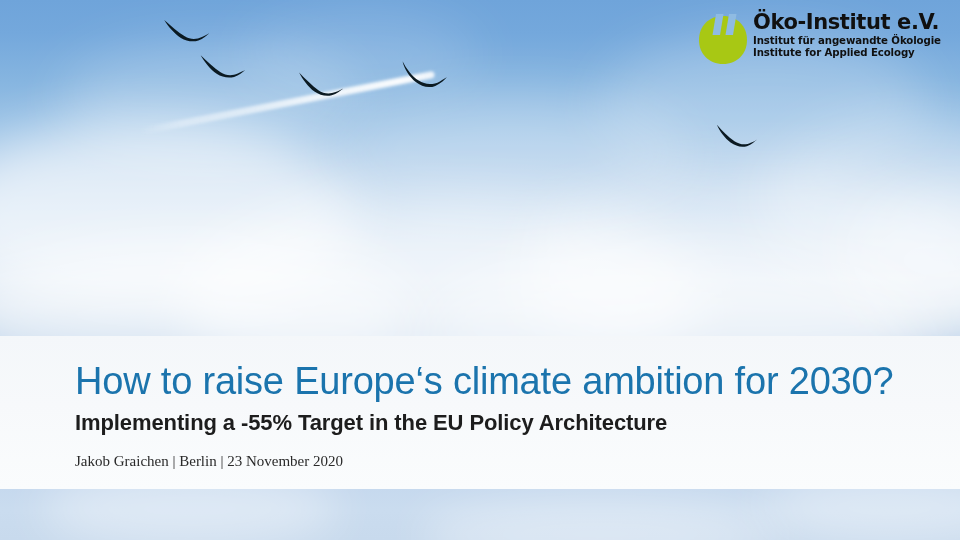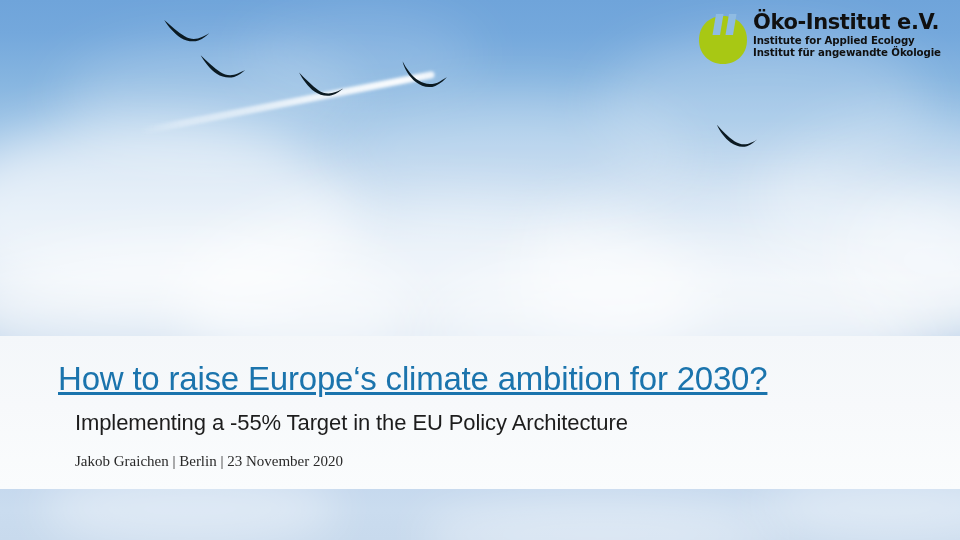--- a/index.html
+++ b/index.html
@@ -143,35 +143,34 @@
   .text-band {
     position: absolute;
     left: 0;
     top: 336px;
     width: 960px;
     height: 153px;
     background: linear-gradient(to bottom, #F4F7FA 0%, #F7F9FB 45%, #FAFCFD 100%);
   }
   .slide-title {
     position: absolute;
-    left: 58px;
+    left: 75px;
     top: 24px;
-    font-size: 33px;
+    font-size: 38px;
     font-weight: normal;
     color: #1B74AD;
     letter-spacing: -0.2px;
     white-space: nowrap;
-    text-decoration: underline;
   }
   .slide-subtitle {
     position: absolute;
     left: 75px;
     top: 74px;
     font-size: 22px;
-    font-weight: normal;
+    font-weight: bold;
     color: #1D1D1D;
     letter-spacing: -0.1px;
     white-space: nowrap;
   }
   .slide-byline {
     position: absolute;
     left: 75px;
     top: 117px;
     font-size: 15px;
     font-weight: normal;
@@ -269,22 +268,22 @@
           <polygon points="19,1 27,1 24,21 16,21" fill="#8AB4DC" opacity="0"></polygon>
           <path d="M17.5 0 L25.5 0 L22.5 22 L14.5 22 Z" fill="none"></path>
           <g>
             <polygon points="19.0,0 26.5,0 23.0,21 15.5,21" fill="#8FBBE2"></polygon>
             <polygon points="32.0,0 39.5,0 36.0,21 28.5,21" fill="#8FBBE2"></polygon>
           </g>
         </svg>
       </div>
       <div class="logo-text">
         <div class="logo-title">Öko-Institut e.V.</div>
+        <div class="logo-sub">Institut für angewandte Ökologie</div>
         <div class="logo-sub">Institute for Applied Ecology</div>
-        <div class="logo-sub">Institut für angewandte Ökologie</div>
       </div>
     </div>
   </div>
 
   <div class="text-band">
     <div class="slide-title">How to raise Europe‘s climate ambition for 2030?</div>
     <div class="slide-subtitle">Implementing a -55% Target in the EU Policy Architecture</div>
     <div class="slide-byline">Jakob Graichen | Berlin | 23 November 2020</div>
   </div>
 

